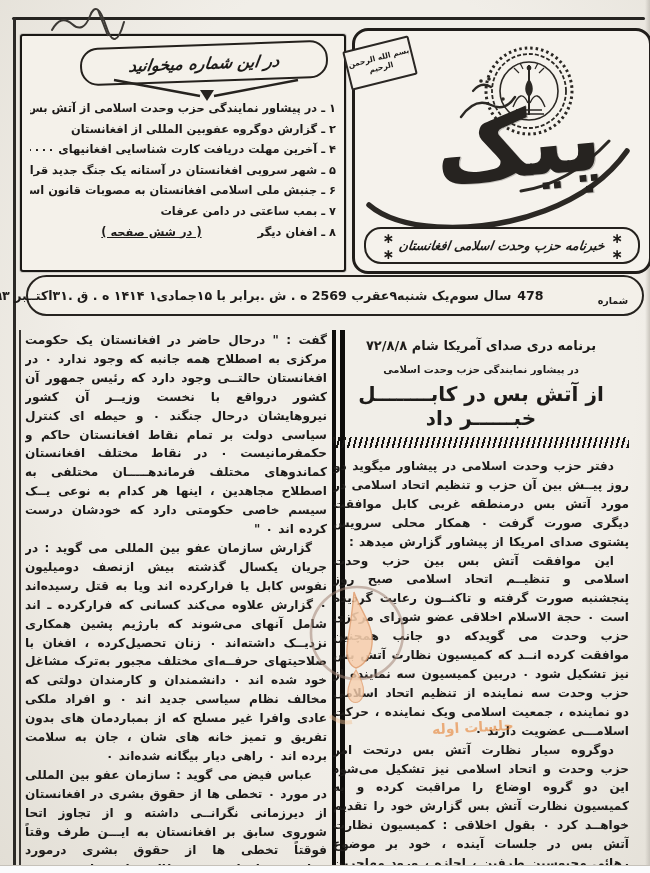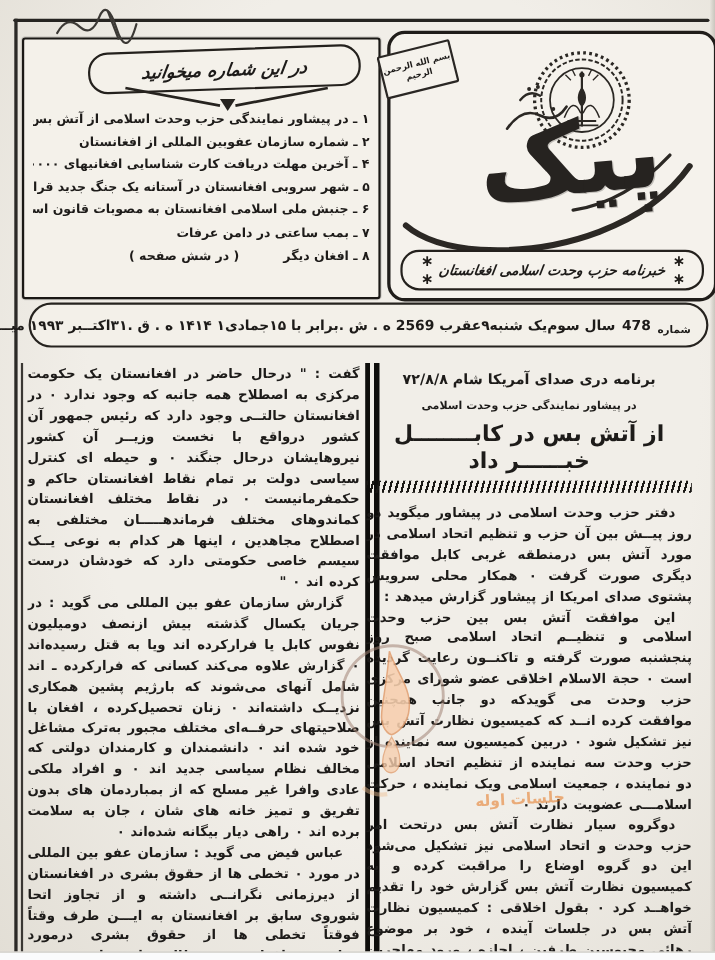--- a/index.html
+++ b/index.html
@@ -13,41 +13,41 @@
   .bottom-strip{position:absolute;left:0;top:865px;width:650px;height:8px;background:#fafbfc;border-top:1px solid #c6c2ba;}
   
   .idx{position:absolute;left:20px;top:34px;width:322px;height:234px;border:2.6px solid #1a1815;background:#f4f1ea;border-radius:3px;box-shadow:0 0 0 1px rgba(30,28,25,.15);}
   .idx-cap{position:absolute;right:16px;top:8px;width:244px;height:34px;border:2px solid #24211d;border-radius:18px;
      transform:rotate(-2deg);display:flex;align-items:center;justify-content:center;background:#f4f1ea;}
   .idx-cap span{font-size:16px;font-weight:bold;font-style:italic;transform:skewX(-10deg);letter-spacing:2px;direction:rtl;}
   .idx-arrow{position:absolute;right:40px;top:42px;}
   .idx-list{position:absolute;right:8px;left:8px;top:62px;list-style:none;margin:0;padding:0;direction:rtl;}
   .idx-list li{font-size:11.4px;font-weight:bold;line-height:20.6px;text-align:right;white-space:nowrap;overflow:hidden;}
   .idx-num{display:inline-block;margin-left:4px;}
-  .idx-note{margin-right:40px;}
+  .idx-note{margin-right:56px;text-decoration:underline;}
   
   .mast{position:absolute;left:352px;top:28px;width:294px;height:240px;border:3px solid #201d1a;border-radius:16px;background:#f5f2ec;}
   .bismillah{position:absolute;left:-9px;top:12px;width:64px;height:36px;border:2px solid #2a2724;background:#f5f2ec;
      transform:rotate(-14deg);display:flex;align-items:center;justify-content:center;text-align:center;
      font-size:7.6px;font-weight:bold;line-height:1.3;direction:rtl;z-index:4;border-radius:2px;}
   .seal{position:absolute;left:128px;top:14px;z-index:2;}
   .mh-title{position:absolute;right:48px;top:60px;font-size:92px;font-weight:bold;direction:rtl;
      transform:rotate(-5deg);letter-spacing:-5px;color:#262320;z-index:3;text-shadow:1px 1px 0 rgba(38,35,32,.25);}
   .mh-swash{position:absolute;left:4px;top:108px;z-index:1;}
   .mh-flourish{position:absolute;right:128px;top:42px;z-index:2;}
   .mh-banner{position:absolute;left:9px;right:9px;bottom:7px;height:33px;border:2px solid #24211d;border-radius:17px;
      display:flex;align-items:center;justify-content:space-between;padding:0 10px;direction:rtl;background:#f5f2ec;z-index:5;}
   .mh-banner .stars{font-size:14px;font-weight:bold;letter-spacing:5px;color:#1f1c19;}
   .mh-banner .bn-text{font-size:12.6px;font-weight:bold;font-style:italic;transform:skewX(-8deg);white-space:nowrap;}
   
   .band{position:absolute;left:26px;top:275px;width:618px;height:41px;border:2px solid #26231f;border-radius:21px;
      background:#f3f0e9;display:flex;direction:rtl;align-items:center;justify-content:space-between;
      padding:0 14px;box-sizing:border-box;font-weight:bold;font-size:12.6px;white-space:nowrap;}
   .band .issue{display:flex;align-items:flex-end;gap:6px;}
-  .band .issue-label{font-size:9.5px;position:relative;top:3px;}
+  .band .issue-label{font-size:9.5px;position:relative;top:3px;margin-left:48px;}
   
   .inner-left-line{position:absolute;left:19px;top:330px;width:1.6px;height:536px;background:#3a3733;}
   .divider{position:absolute;left:332px;top:330px;width:13px;height:536px;
      background:linear-gradient(to right,#0e0d0b 0 4.5px,rgba(0,0,0,0) 4.5px 8px,#0e0d0b 8px 12.5px);}
   .colL{position:absolute;left:25px;top:331px;width:302px;height:535px;overflow:hidden;}
   .colR{position:absolute;left:333px;top:331px;width:296px;height:535px;overflow:hidden;}
   .colR .hd{direction:rtl;text-align:center;font-weight:bold;margin:0;line-height:24px;}
   .hd1{font-size:13px;padding-top:3px;}
   .hd2{font-size:10px;}
   .hd3{font-size:20px;}
@@ -77,21 +77,21 @@
   <section class="idx">
     <div class="idx-cap">
       <span>در این شماره میخوانید</span>
     </div>
     <svg class="idx-arrow" width="196" height="24">
       <path d="M6,2 L92,18 M190,2 L106,18" fill="none" stroke="#26231f" stroke-width="2.4"></path>
       <path d="M92,12 L106,12 L99,23 Z" fill="#26231f"></path>
     </svg>
     <ul class="idx-list">
       <li><span class="idx-num">۱</span>ـ <span>در پیشاور نمایندگی حزب وحدت اسلامی از آتش بس ۰۰۰</span></li>
-      <li><span class="idx-num">۲</span>ـ <span>شماره سازمان عفوبین المللی از افغانستان</span></li>
+      <li><span class="idx-num">۲</span>ـ <span>گزارش دوگروه عفوبین المللی از افغانستان</span></li>
       <li><span class="idx-num">۴</span>ـ <span>آخرین مهلت دریافت کارت شناسایی افغانیهای ۰۰۰۰۰۰</span></li>
       <li><span class="idx-num">۵</span>ـ <span>شهر سروبی افغانستان در آستانه یک جنگ جدید قرار ۰۰</span></li>
       <li><span class="idx-num">۶</span>ـ <span>جنبش ملی اسلامی افغانستان به مصوبات قانون اساسی</span></li>
       <li><span class="idx-num">۷</span>ـ <span>بمب ساعتی در دامن عرفات</span></li>
       <li><span class="idx-num">۸</span>ـ <span>افغان دیگر</span><span class="idx-note">( در شش صفحه )</span></li>
     </ul>
   </section>
 
   <section class="mast">
     <div class="bismillah">

